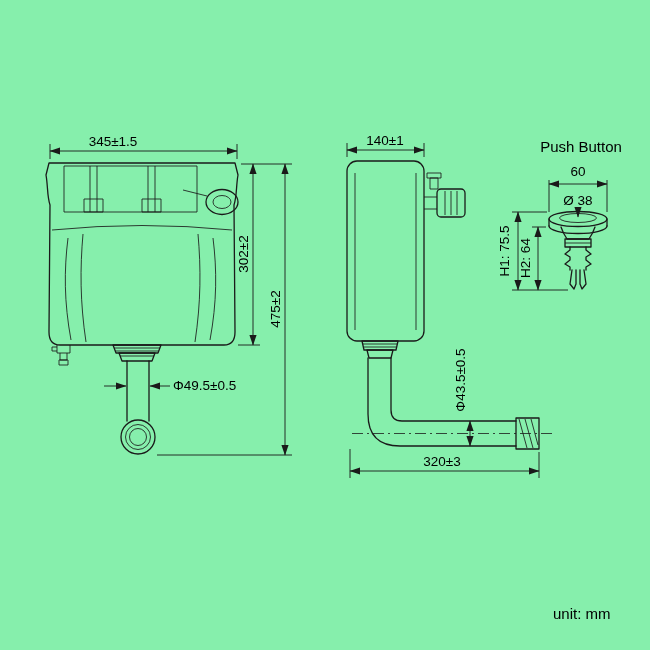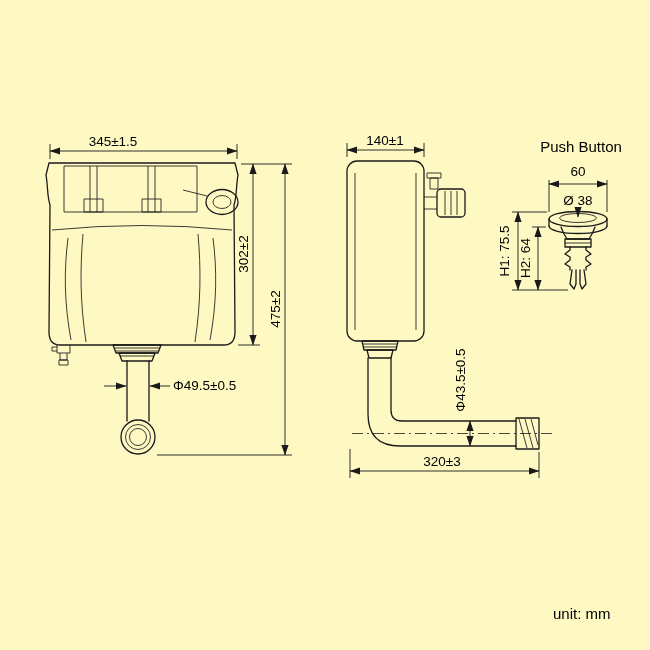--- a/index.html
+++ b/index.html
@@ -1,16 +1,16 @@
 <!DOCTYPE html>
 <html><head>
 <meta charset="utf-8">
 <style>
   html,body{margin:0;padding:0;background:#ffffff;}
-  .canvas{width:650px;height:650px;background:#fef9c3;position:relative;overflow:hidden;
+  .canvas{width:650px;height:650px;background:#86efac;position:relative;overflow:hidden;
           font-family:"Liberation Sans",sans-serif;}
   svg{display:block;}
   .ol{fill:none;stroke:#1a1a1a;stroke-width:1.3;stroke-linejoin:round;stroke-linecap:round;}
   .thin{fill:none;stroke:#1a1a1a;stroke-width:0.85;stroke-linejoin:round;}
   .dim{fill:none;stroke:#1a1a1a;stroke-width:0.9;}
   .cl{fill:none;stroke:#1a1a1a;stroke-width:0.8;stroke-dasharray:11 4 2 4;}
   text{fill:#000;font-family:"Liberation Sans",sans-serif;font-size:13.5px;}
   text.big{font-size:15px;}
 </style>
 </head>

